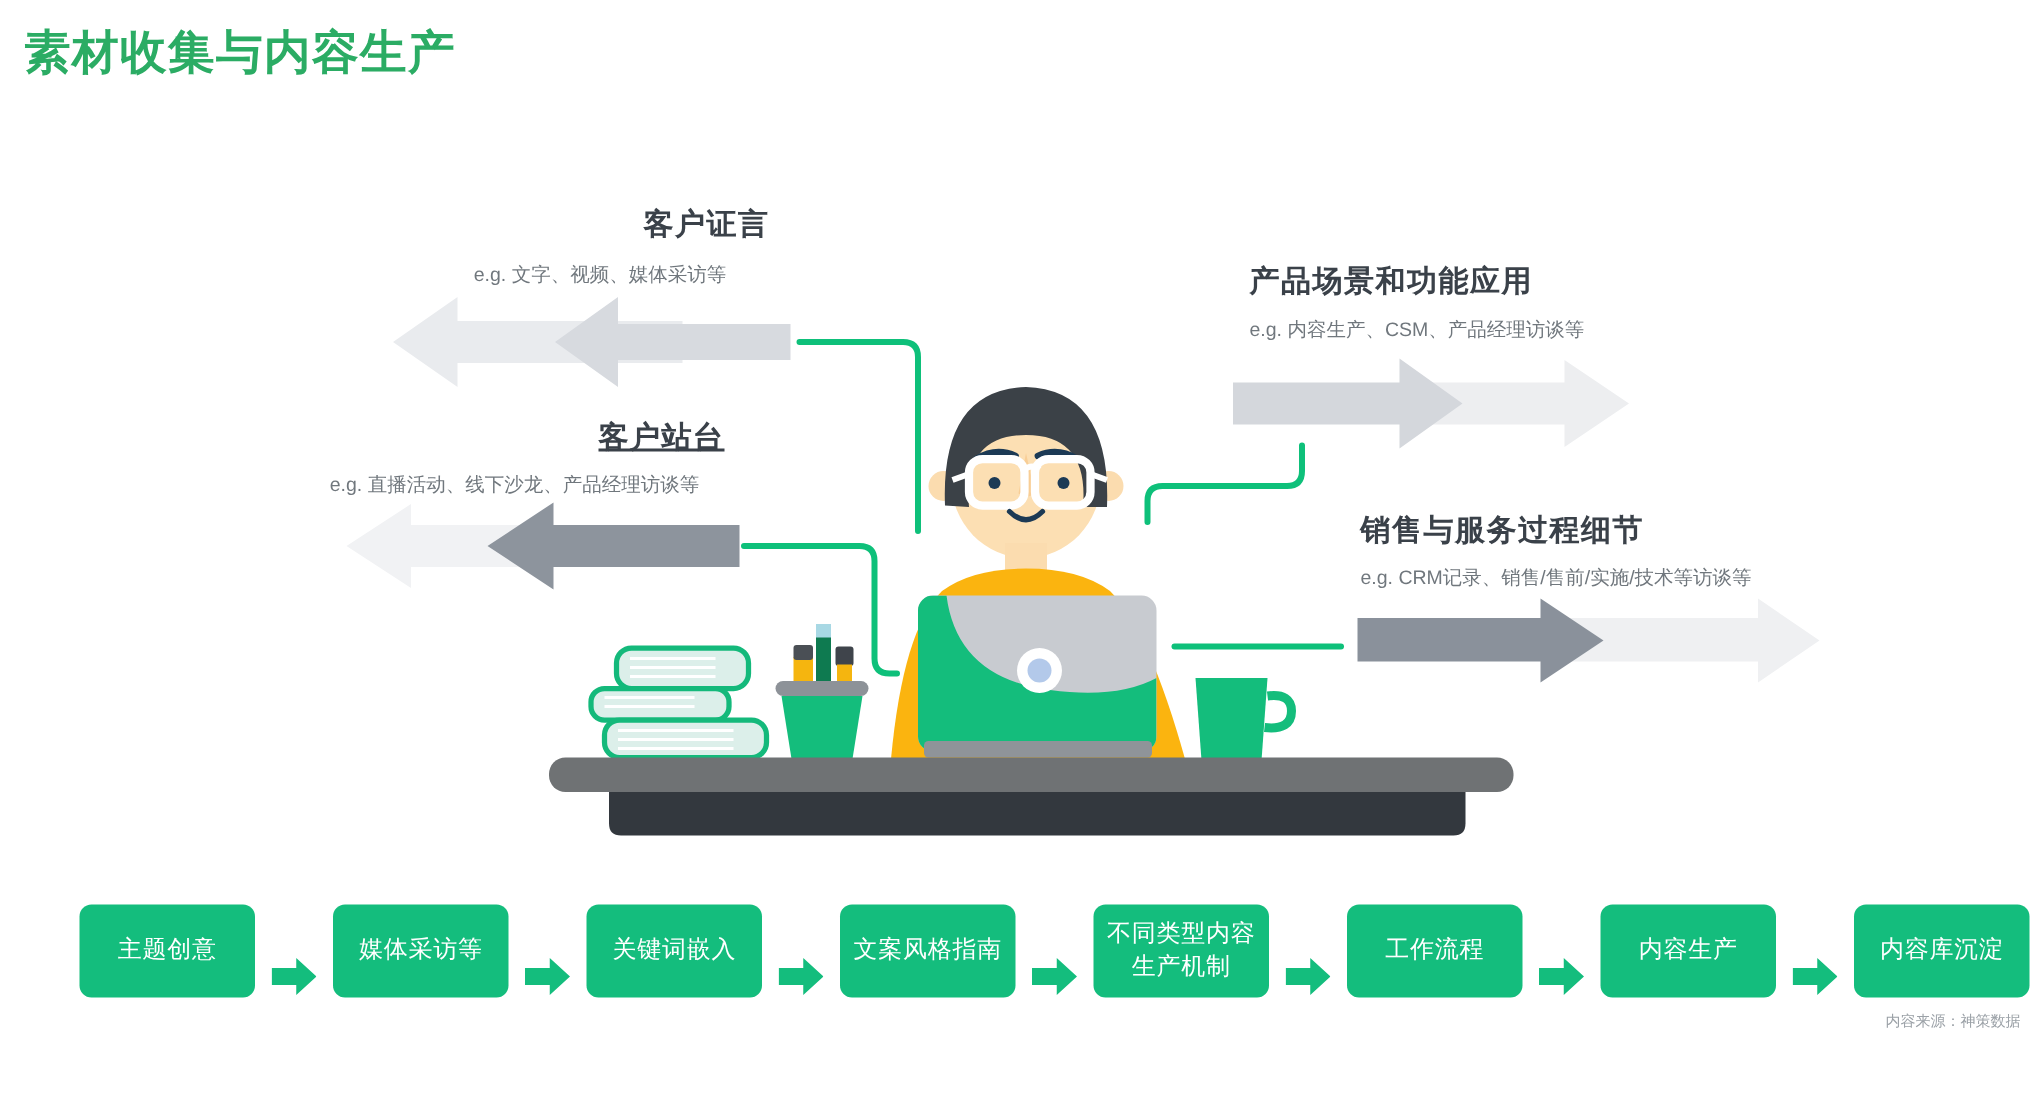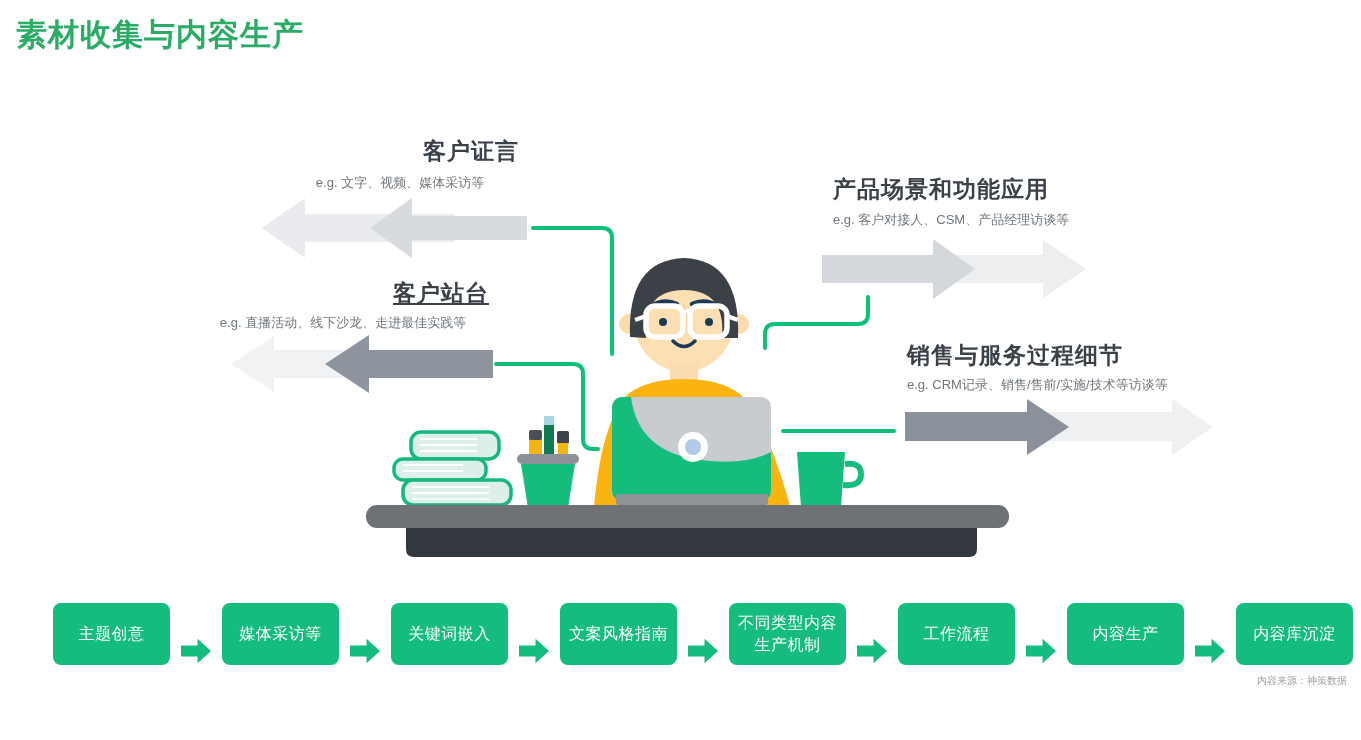--- a/index.html
+++ b/index.html
@@ -5,21 +5,21 @@
   html,body{margin:0;padding:0;background:#ffffff;}
   .canvas{
     position:relative;width:1361px;height:740px;background:#ffffff;overflow:hidden;
     font-family:"Liberation Sans","DejaVu Sans",sans-serif;
   }
   .page-title{
     position:absolute;left:16px;top:14px;font-size:31px;font-weight:700;
     color:#2BAC64;letter-spacing:1px;white-space:nowrap;text-align:right;
   }
   .src-label{
-    position:absolute;font-size:23px;font-weight:700;color:#3A4149;
+    position:absolute;font-size:20px;font-weight:700;color:#3A4149;
     letter-spacing:1px;white-space:nowrap;
   }
   .src-example{
     position:absolute;font-size:13px;color:#70777D;white-space:nowrap;
   }
   .center{text-align:center;}
   svg.art{position:absolute;left:0;top:0;}
   .flow-row{
     position:absolute;left:53px;top:601px;width:1300px;height:64px;
     display:flex;align-items:flex-end;
@@ -167,24 +167,24 @@
       <rect x="366" y="505" width="643" height="23" rx="11" fill="#6F7274"></rect>
     </g>
   </svg>
 
   <div class="page-title">素材收集与内容生产</div>
 
   <div class="src-label center" style="left:371px;top:136px;width:200px;">客户证言</div>
   <div class="src-example center" style="left:280px;top:174px;width:240px;">e.g. 文字、视频、媒体采访等</div>
 
   <div class="src-label center" style="left:341px;top:278px;width:200px;text-decoration:underline;">客户站台</div>
-  <div class="src-example center" style="left:183px;top:314px;width:320px;">e.g. 直播活动、线下沙龙、走进最佳实践等</div>
+  <div class="src-example center" style="left:183px;top:314px;width:320px;">e.g. 直播活动、线下沙龙、产品经理访谈等</div>
 
   <div class="src-label" style="left:833px;top:174px;">产品场景和功能应用</div>
-  <div class="src-example" style="left:833px;top:211px;">e.g. 客户对接人、CSM、产品经理访谈等</div>
+  <div class="src-example" style="left:833px;top:211px;">e.g. 内容生产、CSM、产品经理访谈等</div>
 
   <div class="src-label" style="left:907px;top:340px;">销售与服务过程细节</div>
   <div class="src-example" style="left:907px;top:376px;">e.g. CRM记录、销售/售前/实施/技术等访谈等</div>
 
   <div class="flow-row">
     <div class="flow-box">主题创意</div>
     <div class="block-arrow"></div>
     <div class="flow-box">媒体采访等</div>
     <div class="block-arrow"></div>
     <div class="flow-box">关键词嵌入</div>

